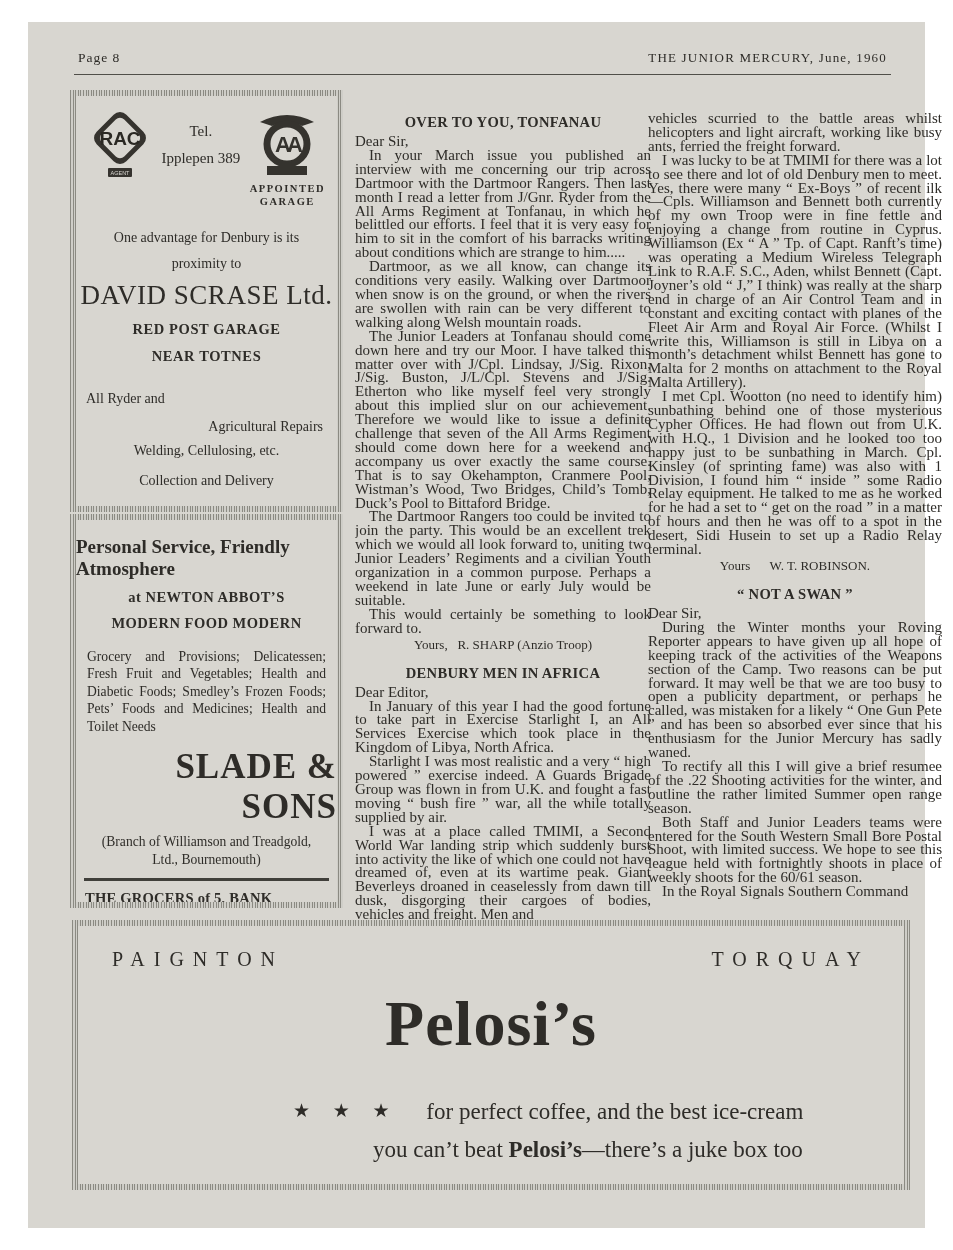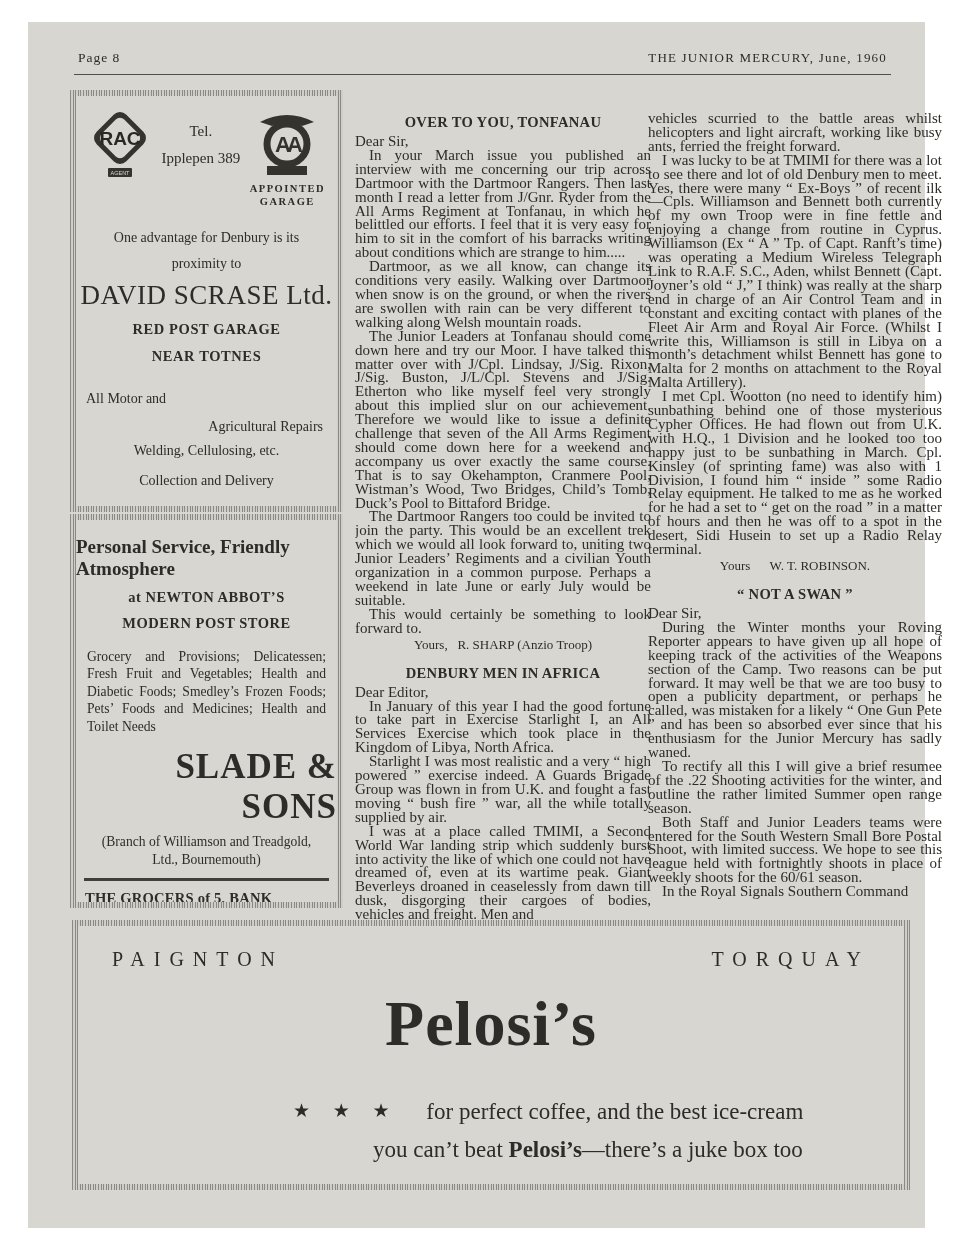--- a/index.html
+++ b/index.html
@@ -97,33 +97,33 @@
             <div>APPOINTED</div>
             <div>GARAGE</div>
           </div>
         </div>
       </div>
       <div class="ad-line garage-l1">One advantage for Denbury is its</div>
       <div class="ad-line garage-l2">proximity to</div>
       <div class="garage-name">DAVID SCRASE Ltd.</div>
       <div class="garage-sub">RED POST GARAGE</div>
       <div class="garage-sub">NEAR TOTNES</div>
-      <div class="svc-left">All Motor and</div>
+      <div class="svc-left">All Ryder and</div>
       <div class="svc-right">Agricultural Repairs</div>
       <div class="svc-c" style="margin-top:8px;">Welding, Cellulosing, etc.</div>
       <div class="svc-c">Collection and Delivery</div>
 
     </div>
   </div>
 
   <div class="adframe" style="left:42px;top:492px;width:273px;height:394px;">
     <div class="adinner">
       <div class="gro-tag1">Personal Service, Friendly Atmosphere</div>
       <div class="gro-tag">at  NEWTON  ABBOT’S</div>
-      <div class="gro-tag">MODERN  POST  STORE</div>
+      <div class="gro-tag">MODERN  FOOD  MODERN</div>
       <div class="gro-desc">Grocery and Provisions; Delicatessen; Fresh Fruit and Vegetables; Health and Diabetic Foods; Smedley’s Frozen Foods; Pets’ Foods and Medicines; Health and Toilet Needs</div>
       <div class="gro-name">SLADE &amp; SONS</div>
       <div class="gro-branch">(Branch of Williamson and Treadgold, Ltd., Bournemouth)</div>
       <div class="gro-rule"></div>
       <div class="gro-addr1">THE GROCERS of 5, BANK STREET</div>
 
     </div>
   </div>
 
   <div class="col col-mid">

